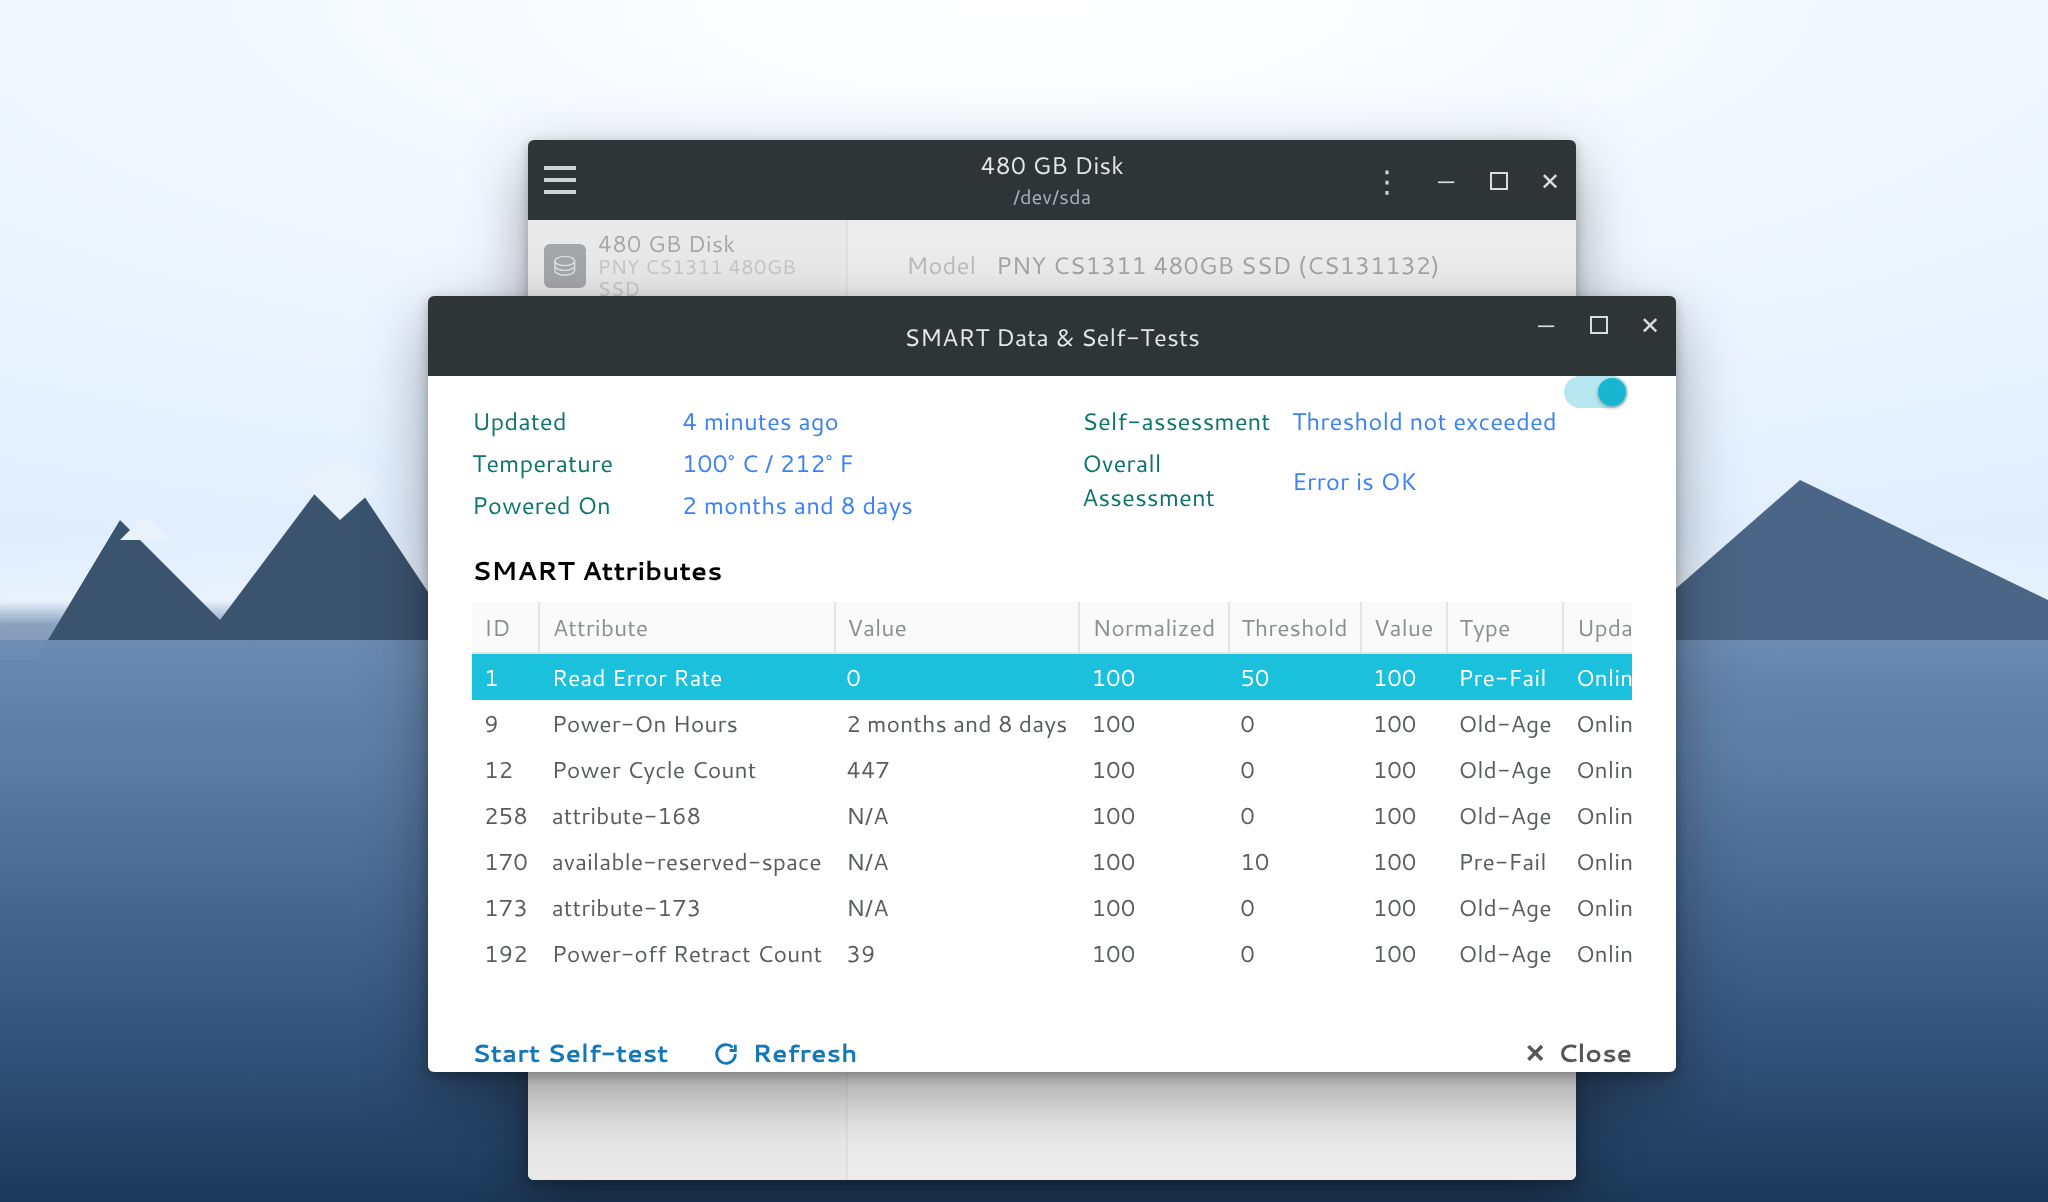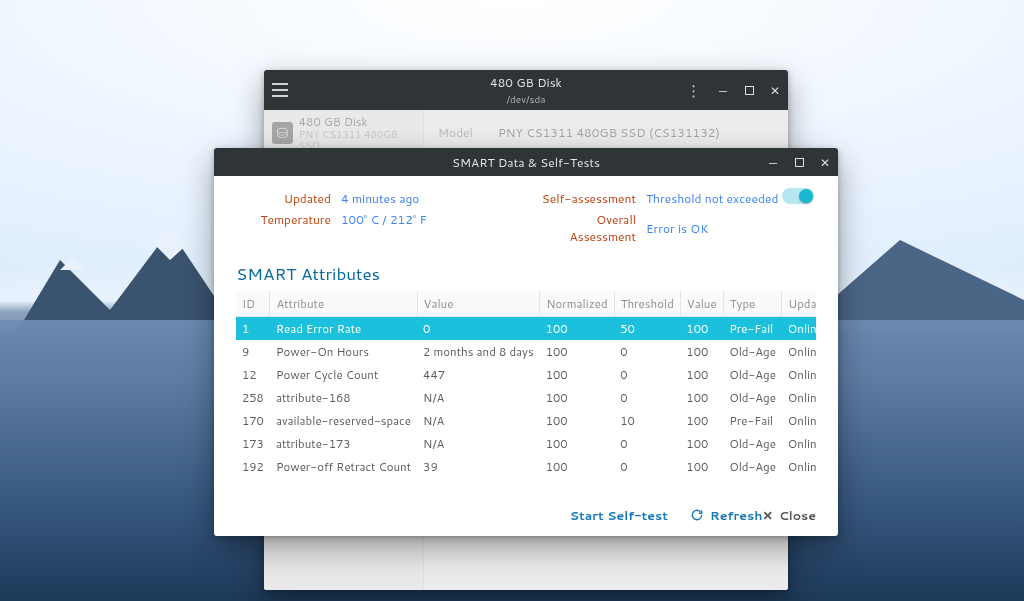--- a/index.html
+++ b/index.html
@@ -15,64 +15,64 @@
         rgba(35,55,90,.85) 80%,
         rgba(20,35,60,1) 100%),
       radial-gradient(120% 60% at 50% 0%,#fff,#e9f3ff 60%,#d8e9fb 100%);
   }
   .mountains{position:absolute;left:0;right:0;height:200px;top:170px;pointer-events:none}
   .mountains svg{position:absolute;inset:0;width:100%;height:100%}
   .lake{position:absolute;left:0;right:0;top:320px;bottom:0;
     background:linear-gradient(to bottom,#6d8db4,#34557d 70%,#1d3a5a);opacity:.95}
   
   .win{position:absolute;box-shadow:0 12px 32px rgba(0,0,0,.35),0 2px 6px rgba(0,0,0,.25);border-radius:3px;overflow:hidden;background:#fff}
-  .titlebar{background:#2f3437;color:#e5e5e5;height:28px;display:flex;align-items:center;justify-content:center;position:relative;font-size:12px}
+  .titlebar{background:#2f3437;color:#e5e5e5;height:40px;display:flex;align-items:center;justify-content:center;position:relative;font-size:12px}
   .titlebar.tall{height:40px;flex-direction:column;justify-content:center}
   .titlebar .sub{font-size:10px;color:#a9b0b5;margin-top:1px}
   .win-controls{position:absolute;right:6px;top:0;height:28px;display:flex;align-items:center;gap:12px}
   .titlebar.tall .win-controls{height:40px}
   .win-controls span{width:14px;height:14px;display:flex;align-items:center;justify-content:center;color:#dcdcdc;cursor:pointer;font-size:12px}
   .win-controls .square{border:1.5px solid #dcdcdc;width:9px;height:9px}
   
   .disks{left:264px;top:70px;width:524px;height:520px}
   .disks .body{display:flex;height:calc(100% - 40px);background:#ededed}
   .disks .sidebar{width:160px;background:#e7e7e7;border-right:1px solid #d4d4d4}
   .disks .drive{display:flex;gap:6px;padding:6px 8px;align-items:center}
   .disks .drive .diskicon{width:22px;height:22px;background:#4e5357;border-radius:3px;display:flex;align-items:center;justify-content:center;color:#cfd3d6;font-size:14px}
   .disks .drive .txt{display:flex;flex-direction:column;line-height:1.1}
   .disks .drive .txt .t{color:#555;font-size:11.5px}
   .disks .drive .txt .s{color:#999;font-size:10px}
   .disks .main{flex:1;padding:8px 14px}
   .disks .kv{display:flex;gap:10px;margin:6px 0;font-size:12px}
-  .disks .kv .k{width:50px;color:#7f8387}
+  .disks .kv .k{width:50px;text-align:right;color:#7f8387}
   .disks .kv .v{color:#4a4d50}
   .app-menu{position:absolute;left:8px;top:0;height:100%;display:flex;align-items:center}
   .app-menu .ham{width:16px;height:14px;display:flex;flex-direction:column;justify-content:space-between}
   .app-menu .ham i{height:2px;background:#cfd3d6;display:block}
   .kebab{position:absolute;right:86px;top:0;height:100%;display:flex;align-items:center;color:#cfd3d6;font-size:15px;letter-spacing:1px}
   .overlay-dim{position:absolute;inset:40px 0 0 0;background:rgba(235,235,235,.55)}
   
   .smart{left:214px;top:148px;width:624px;height:388px}
   .smart .content{padding:10px 22px 12px 22px;height:calc(100% - 28px);display:flex;flex-direction:column}
   .summary{display:flex;gap:30px;margin-bottom:8px}
   .summary .col{flex:1}
   .summary .row{display:flex;align-items:center;margin:4px 0;font-size:12px;gap:10px}
-  .summary .row .k{color:#c2410c;flex:0 0 95px;text-align:right}
+  .summary .row .k{color:#0f766e;flex:0 0 95px;}
   .summary .row .v{color:#3b82f6}
   .toggle{position:absolute;right:24px;top:40px;width:32px;height:16px;border-radius:10px;background:#b7e8f1;display:flex;align-items:center}
   .toggle .knob{width:14px;height:14px;border-radius:50%;background:#18b6d3;margin-left:17px;box-shadow:0 1px 2px rgba(0,0,0,.3)}
-  .section-title{font-weight:400;color:#0369a1;margin:4px 0 6px 0;font-size:17px}
+  .section-title{font-weight:700;color:#000000;margin:4px 0 6px 0;font-size:13px}
   .table-wrap{flex:1;overflow:auto}
   table{width:100%;border-collapse:collapse;font-size:11.5px}
   thead th{text-align:left;font-weight:400;color:#8c9094;padding:4px 6px;border-right:1px solid #e3e5e7;border-bottom:1px solid #e3e5e7;background:#fafafa;position:sticky;top:0}
   thead th:last-child{border-right:none}
   tbody td{padding:3px 6px;color:#5a5d60;white-space:nowrap}
   tbody tr.selected td{background:#1bc1dc;color:#fff}
   col.id{width:30px}col.attr{width:158px}col.val{width:120px}col.norm{width:65px}col.thr{width:58px}col.worst{width:40px}col.type{width:48px}col.upd{width:48px}
-  .actions{display:flex;align-items:center;justify-content:flex-end;margin-top:10px;font-size:12.5px}
+  .actions{display:flex;align-items:center;justify-content:space-between;margin-top:10px;font-size:12.5px}
   .actions .left{display:flex;gap:22px;align-items:center}
   .link{color:#1477b8;cursor:pointer;font-weight:600}
   .link.with-icon{display:flex;align-items:center;gap:6px}
   .link.with-icon svg{width:14px;height:14px}
   .close-link{color:#555;font-weight:600;display:flex;align-items:center;gap:6px;cursor:pointer}
 </style>
 </head>
 <body>
 
 <div class="desktop">
@@ -154,20 +154,24 @@
     </div>
     <div class="summary">
       <div class="col">
         <div class="row">
             <span class="k">Updated</span>
             <span class="v">4 minutes ago</span>
           </div>
         <div class="row">
             <span class="k">Temperature</span>
             <span class="v">100° C / 212° F</span>
+          </div>
+        <div class="row">
+            <span class="k">Powered On</span>
+            <span class="v">2 months and 8 days</span>
           </div>
       </div>
       <div class="col">
         <div class="row">
             <span class="k">Self-assessment</span>
             <span class="v">Threshold not exceeded</span>
           </div>
         <div class="row">
             <span class="k">Overall Assessment</span>
             <span class="v">Error is OK</span>

